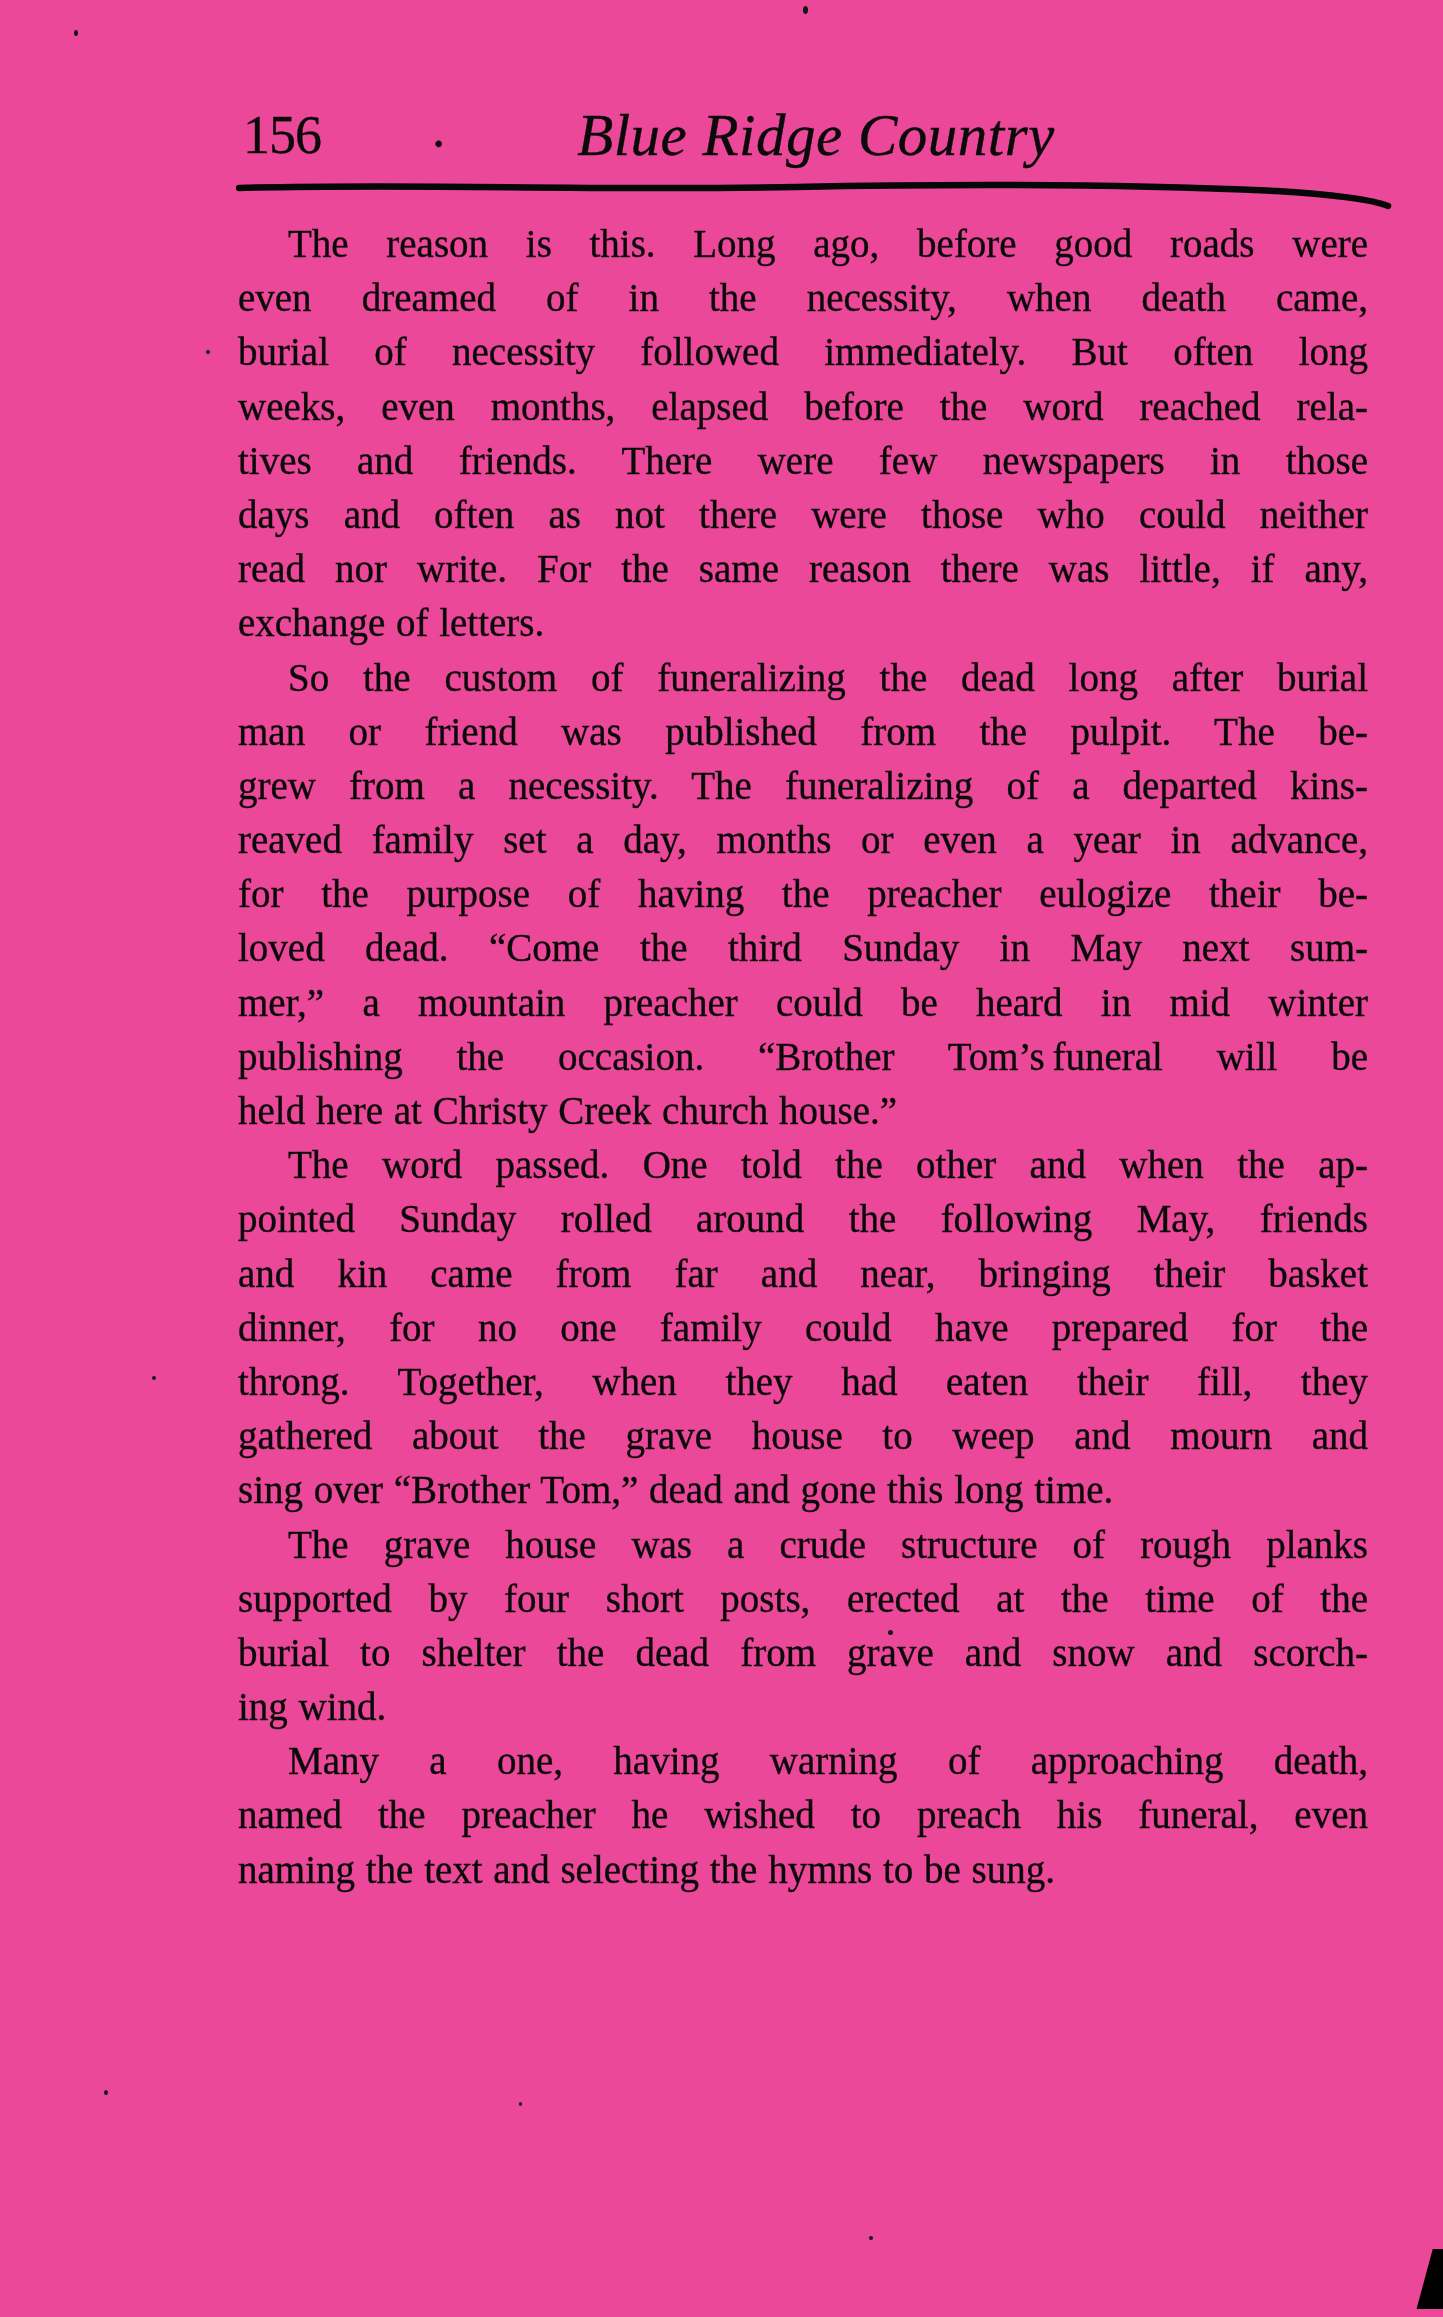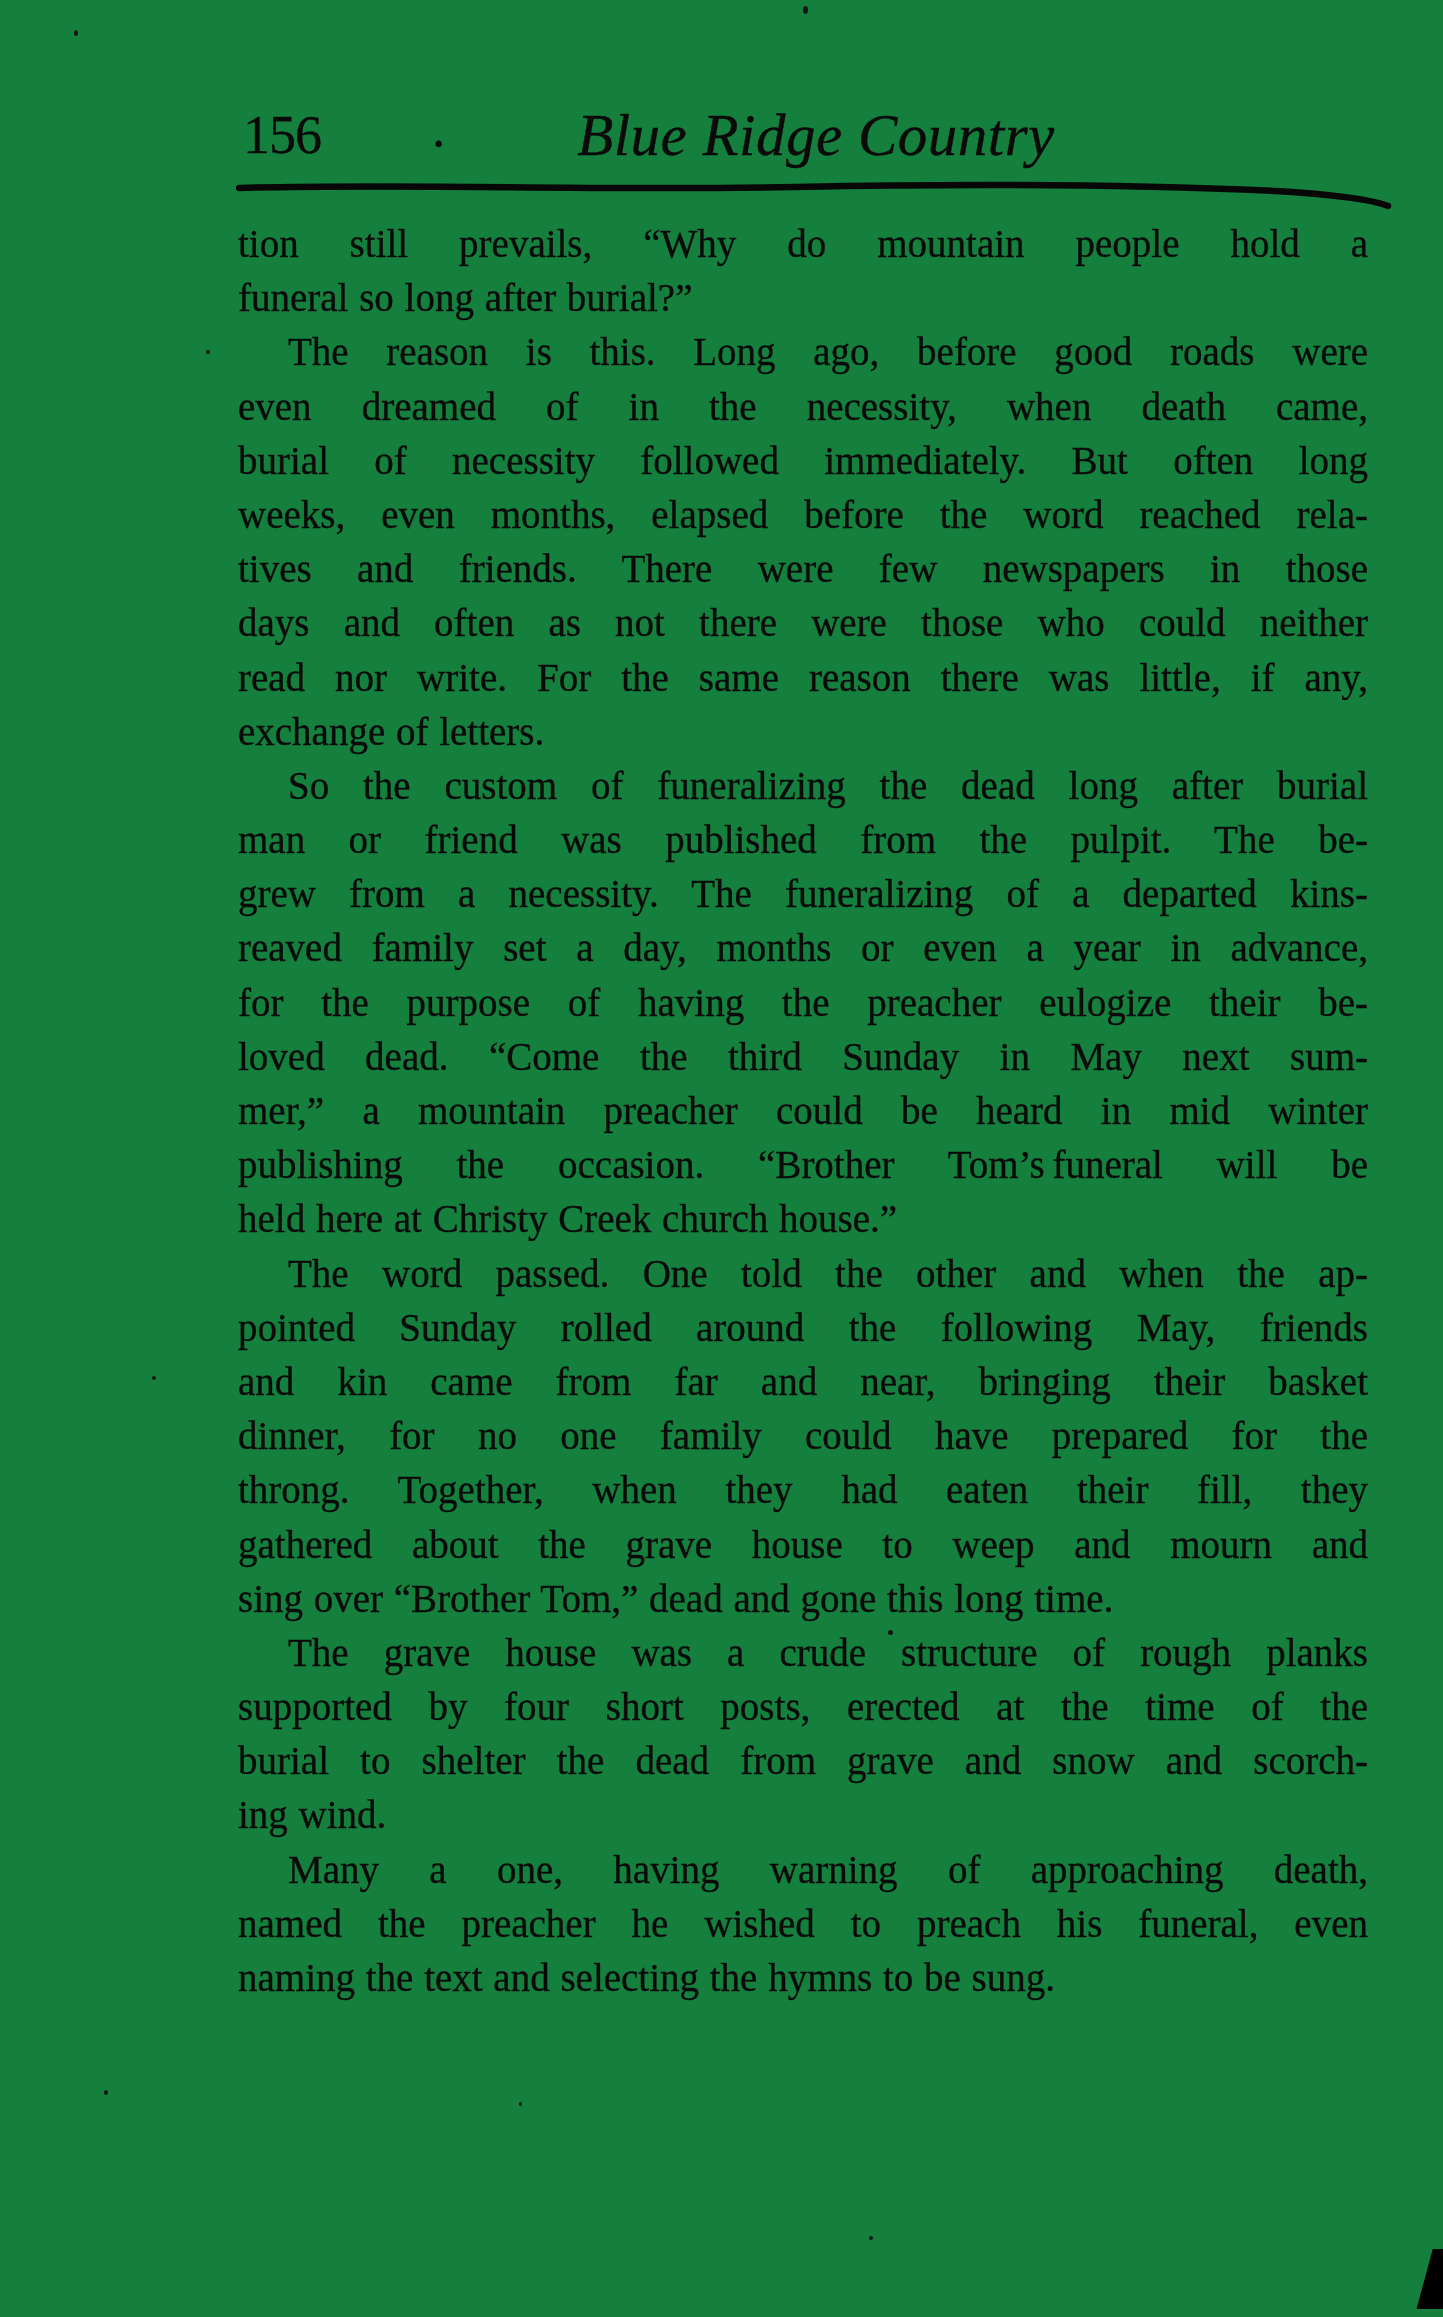--- a/index.html
+++ b/index.html
@@ -1,21 +1,21 @@
 <!DOCTYPE html>
 <html><head>
 <meta charset="utf-8">
 <style>
   html, body { margin: 0; padding: 0; background: #777; }
   .page {
     position: relative;
     width: 1443px;
     height: 2317px;
     margin: 0 auto;
-    background: #15803d;
+    background: #ec4899;
     overflow: hidden;
     color: #0a0a0a;
     font-family: "Liberation Serif", "DejaVu Serif", serif;
     -webkit-text-stroke: 0.35px #0a0a0a;
   }
 
   
   .page-number {
     position: absolute;
     left: 243px;
@@ -96,24 +96,20 @@
   <div class="page-number">156</div>
   <div class="header-dot">·</div>
   <div class="running-title">Blue Ridge Country</div>
 
   <svg class="header-rule" viewBox="0 0 1158 34" preserveAspectRatio="none">
     <path d="M 3,10 C 180,5 340,13 560,9 C 760,5 930,8 1040,13 C 1095,16 1138,22 1152,28" fill="none" stroke="#070707" stroke-width="6.5" stroke-linecap="round"></path>
   </svg>
 
   <div class="text-block">
 
-    <div class="paragraph">
-      <div class="line">tion still prevails, “Why do mountain people hold a</div>
-      <div class="line last">funeral so long after burial?”</div>
-    </div>
 
     <div class="paragraph">
       <div class="line first-indent">The reason is this. Long ago, before good roads were</div>
       <div class="line">even dreamed of in the necessity, when death came,</div>
       <div class="line">burial of necessity followed immediately. But often long</div>
       <div class="line">weeks, even months, elapsed before the word reached rela-</div>
       <div class="line">tives and friends. There were few newspapers in those</div>
       <div class="line">days and often as not there were those who could neither</div>
       <div class="line">read nor write. For the same reason there was little, if any,</div>
       <div class="line last">exchange of letters.</div>

